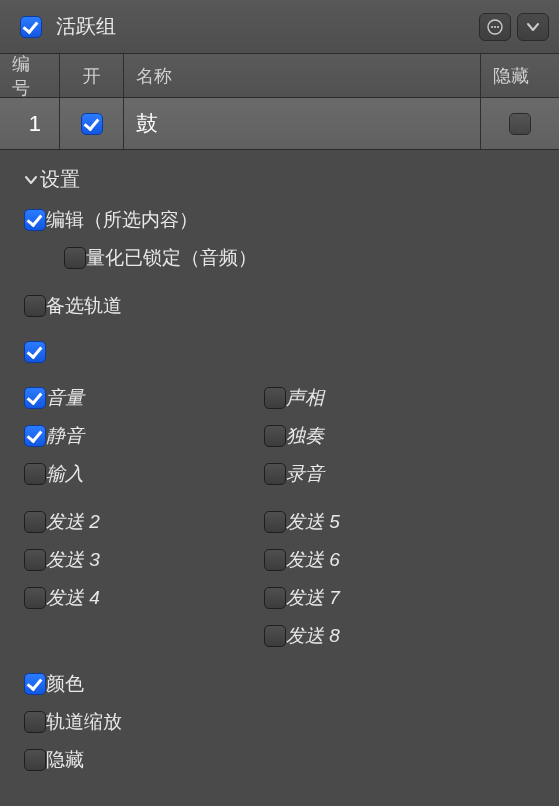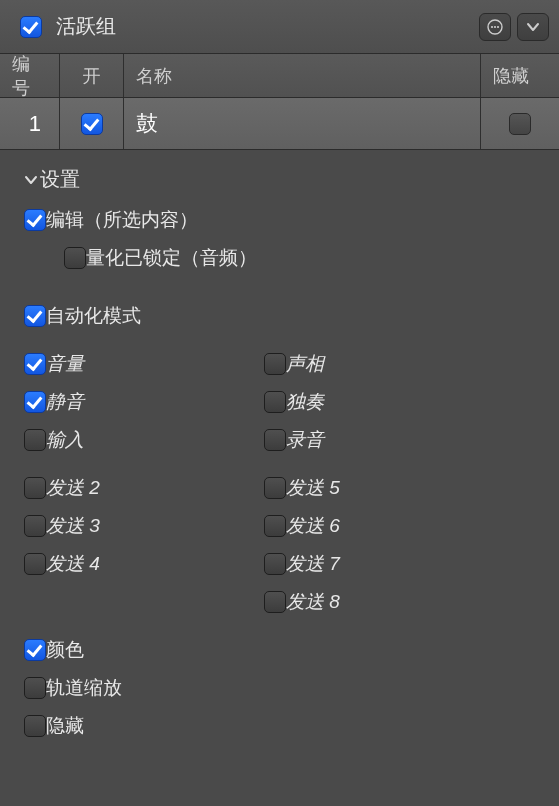--- a/index.html
+++ b/index.html
@@ -160,26 +160,29 @@
     <span class="cb checked"></span>
     <span class="opt-label">编辑（所选内容）</span>
   </div>
   <div class="opt indent">
     <span class="cb unchecked"></span>
     <span class="opt-label">量化已锁定（音频）</span>
   </div>
 
   <div class="spacer"></div>
 
-
-  <div class="spacer"></div>
-
-  <div class="opt">
-    <span class="cb checked"></span>
-    <span class="opt-label">自动化模式</span>
+  <div class="opt">
+    <span class="cb unchecked"></span>
+    <span class="opt-label">备选轨道</span>
+  </div>
+
+  <div class="spacer"></div>
+
+  <div class="opt">
+    <span class="cb checked"></span>
   </div>
 
   <div class="spacer"></div>
 
   <div class="two-col">
     <div class="colA">
         <div class="opt">
           <span class="cb checked"></span>
           <span class="opt-label">音量</span>
         </div>

